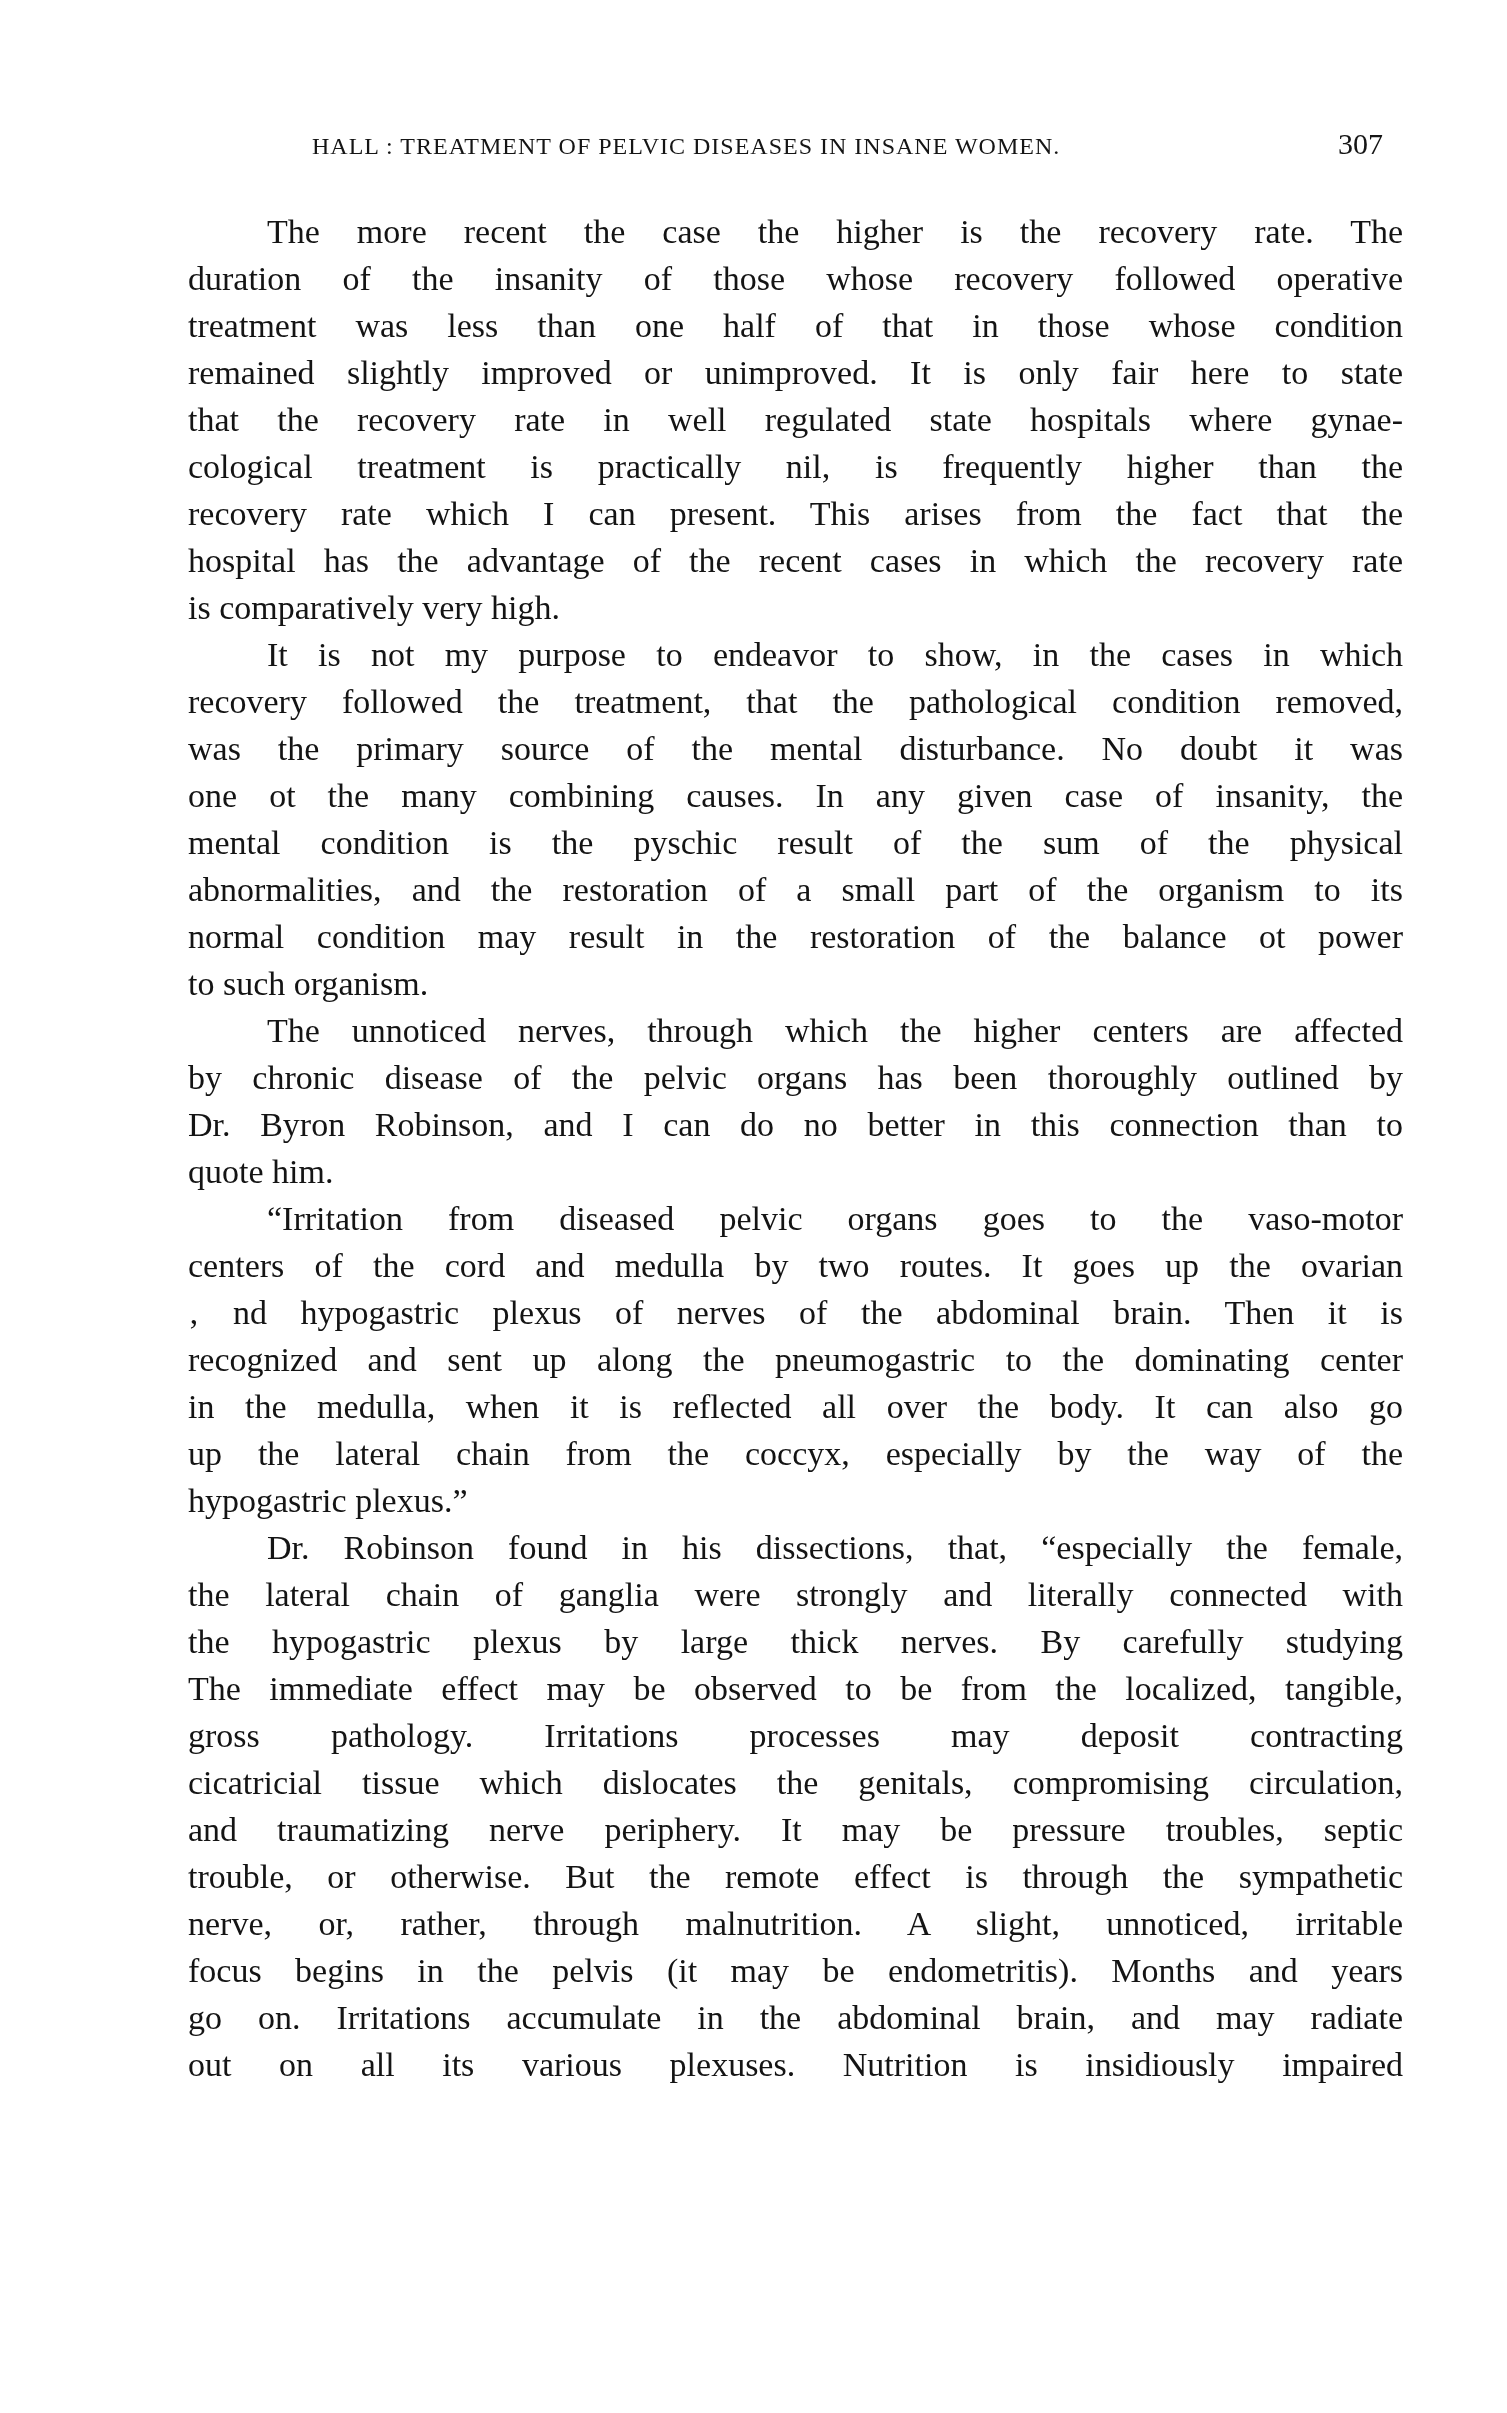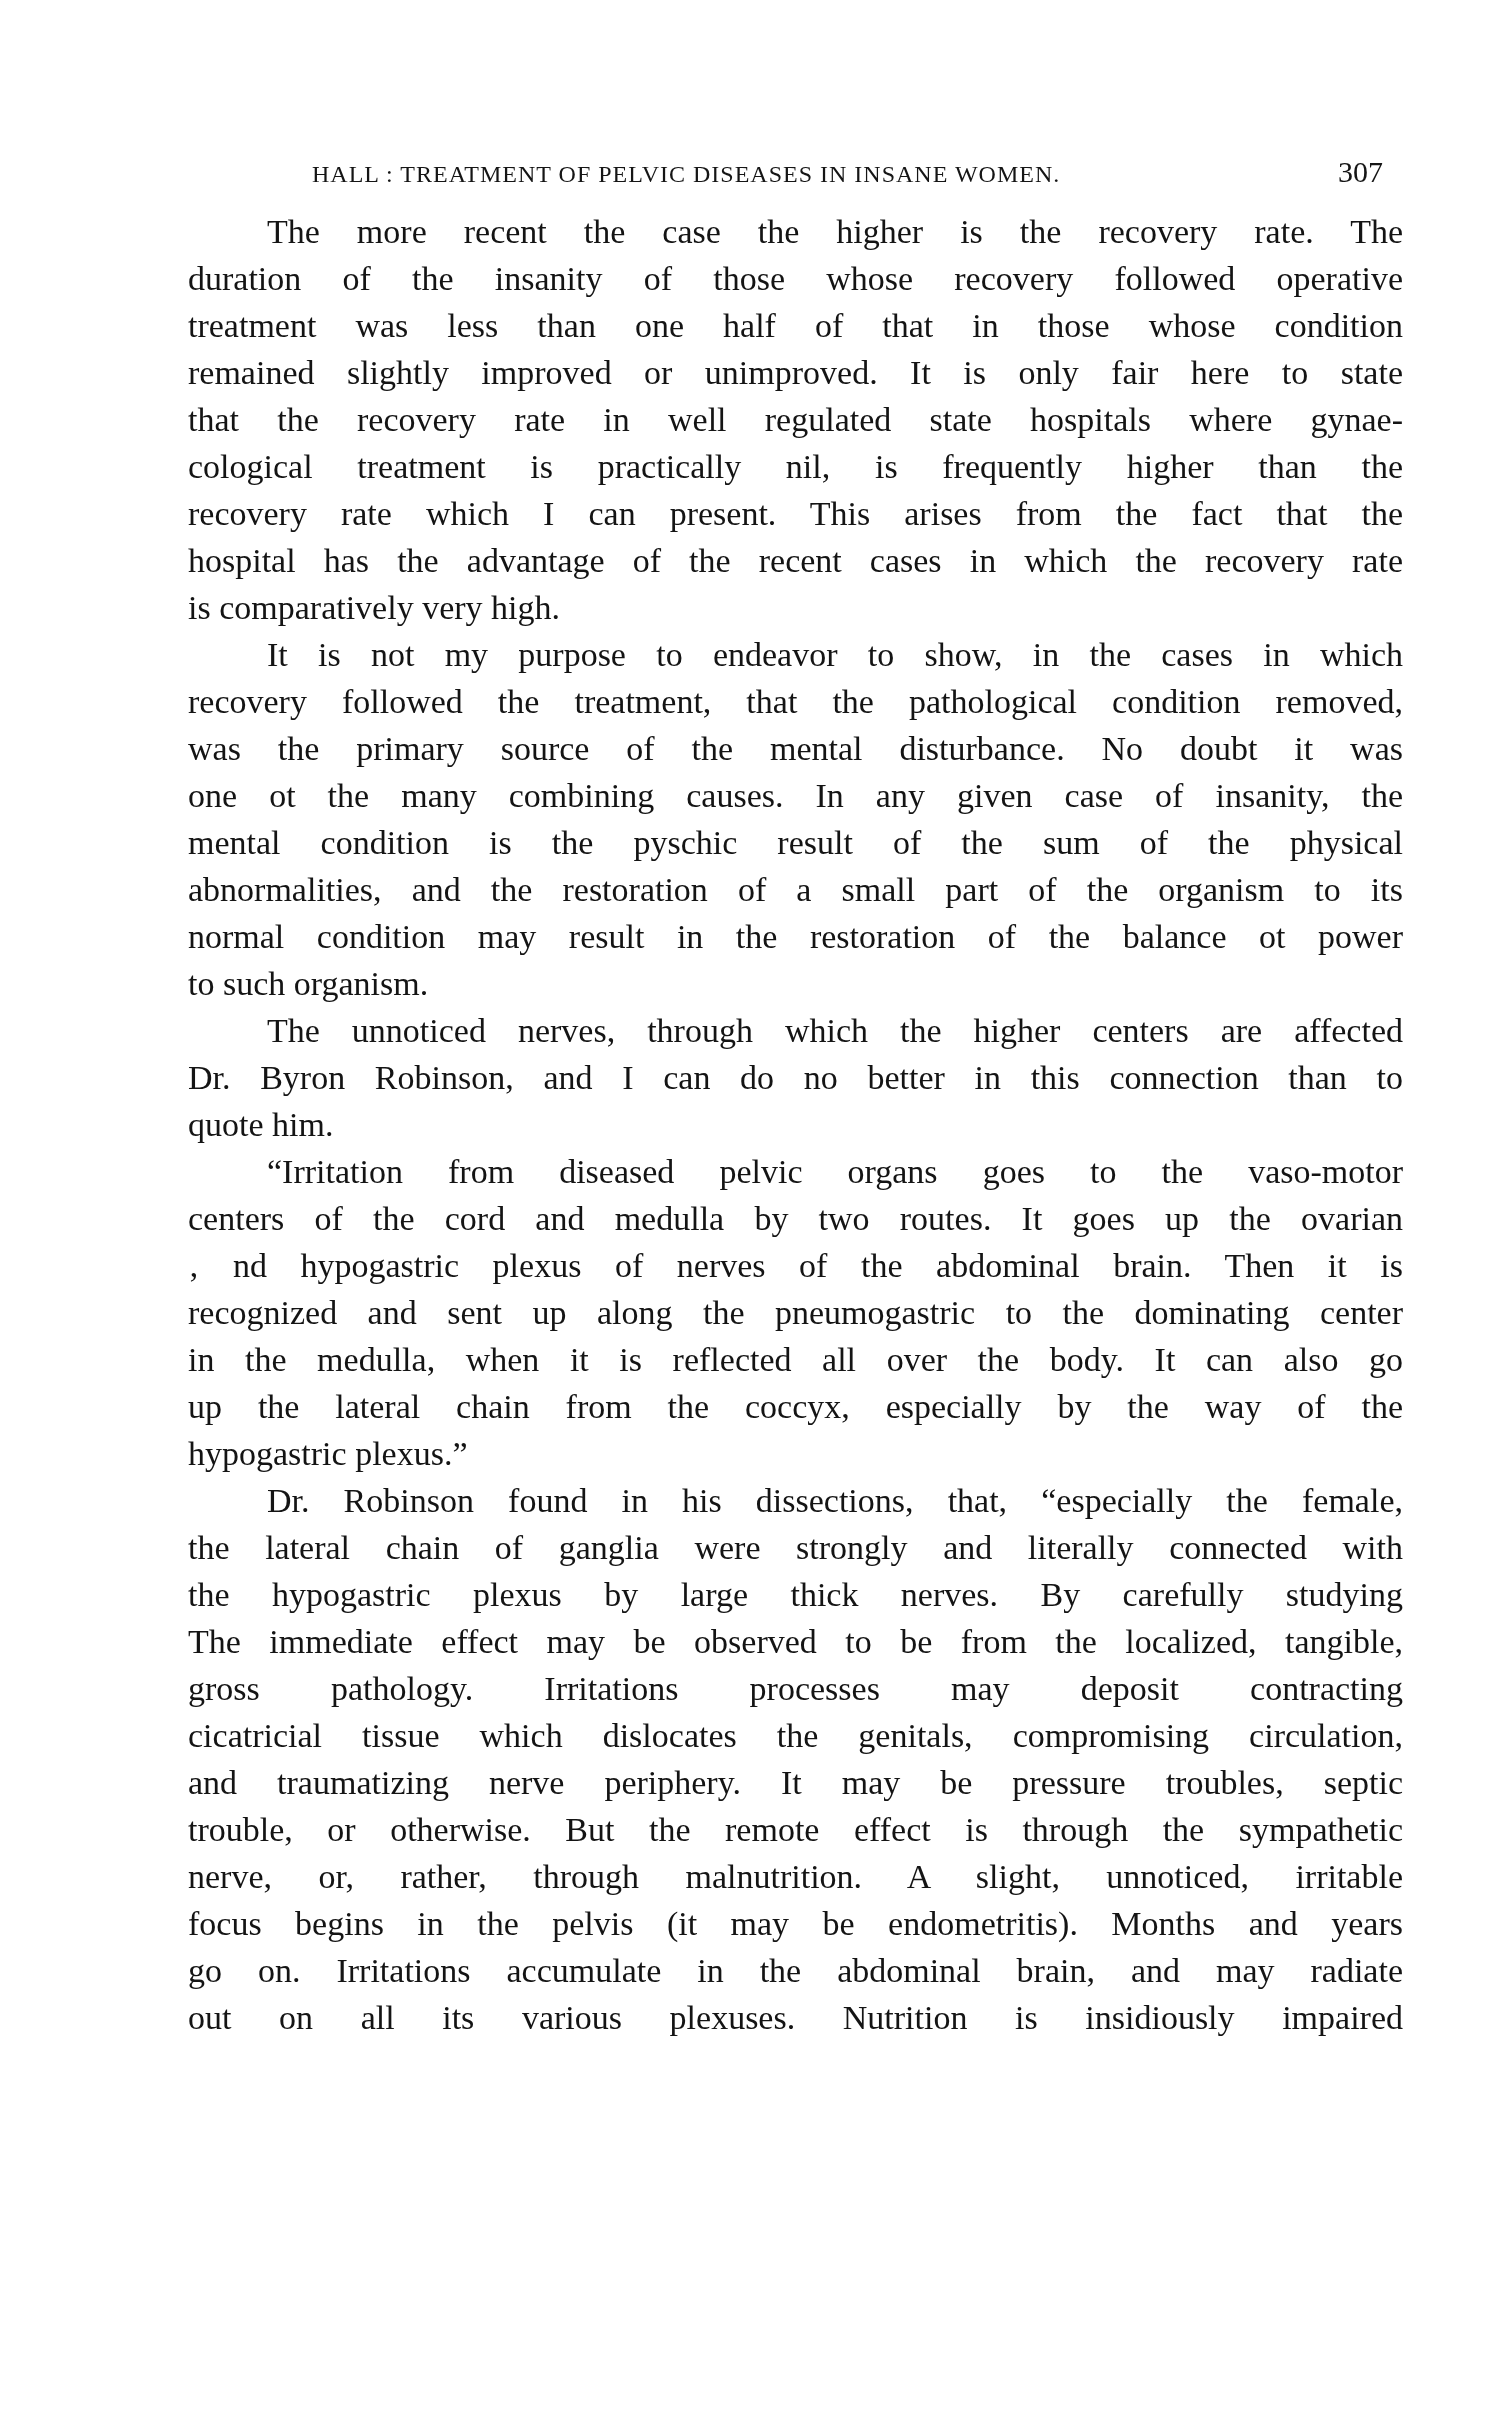--- a/index.html
+++ b/index.html
@@ -2,21 +2,21 @@
 <html style="font-size:11px"><head>
 <meta charset="utf-8">
 <style>
   html, body { margin: 0; padding: 0; background: #ffffff; }
   body { width: 1507px; height: 2413px; position: relative; overflow: hidden; }
   .page { position: absolute; left: 0; top: 0; width: 1507px; height: 2413px; background: #fff; color: #111; }
   .running-head {
     position: absolute; left: 312px; top: 129px; width: 1071px; height: 30px;
     font-family: "Liberation Serif", "DejaVu Serif", serif;
     font-size: 24px; letter-spacing: 1px; line-height: 30px; color: #151515;
-    display: flex; justify-content: space-between; align-items: baseline; margin-top: 28px;
+    display: flex; justify-content: space-between; align-items: baseline;
   }
   .running-head .page-number { font-size: 30px; letter-spacing: 0; }
   .body-text {
     position: absolute; left: 188px; top: 208px; width: 1215px;
     font-family: "Liberation Serif", "DejaVu Serif", serif;
     font-size: 34px; line-height: 47px; color: #141414;
   }
   .line {
     display: block; height: 47px; white-space: nowrap;
     text-align: justify; text-align-last: justify; overflow: visible;
@@ -47,20 +47,21 @@
     <span class="line indent">It is not my purpose to endeavor to show, in the cases in which</span>
     <span class="line">recovery followed the treatment, that the pathological condition removed,</span>
     <span class="line">was the primary source of the mental disturbance. No doubt it was</span>
     <span class="line">one ot the many combining causes. In any given case of insanity, the</span>
     <span class="line">mental condition is the pyschic result of the sum of the physical</span>
     <span class="line">abnormalities, and the restoration of a small part of the organism to its</span>
     <span class="line">normal condition may result in the restoration of the balance ot power</span>
     <span class="line last">to such organism.</span>
 
     <span class="line indent">The unnoticed nerves, through which the higher centers are affected</span>
+    <span class="line">by chronic disease of the pelvic organs has been thoroughly outlined by</span>
     <span class="line">Dr. Byron Robinson, and I can do no better in this connection than to</span>
     <span class="line last">quote him.</span>
 
     <span class="line indent">“Irritation from diseased pelvic organs goes to the vaso-motor</span>
     <span class="line">centers of the cord and medulla by two routes. It goes up the ovarian</span>
     <span class="line">‚ nd hypogastric plexus of nerves of the abdominal brain. Then it is</span>
     <span class="line">recognized and sent up along the pneumogastric to the dominating center</span>
     <span class="line">in the medulla, when it is reflected all over the body. It can also go</span>
     <span class="line">up the lateral chain from the coccyx, especially by the way of the</span>
     <span class="line last">hypogastric plexus.”</span>

